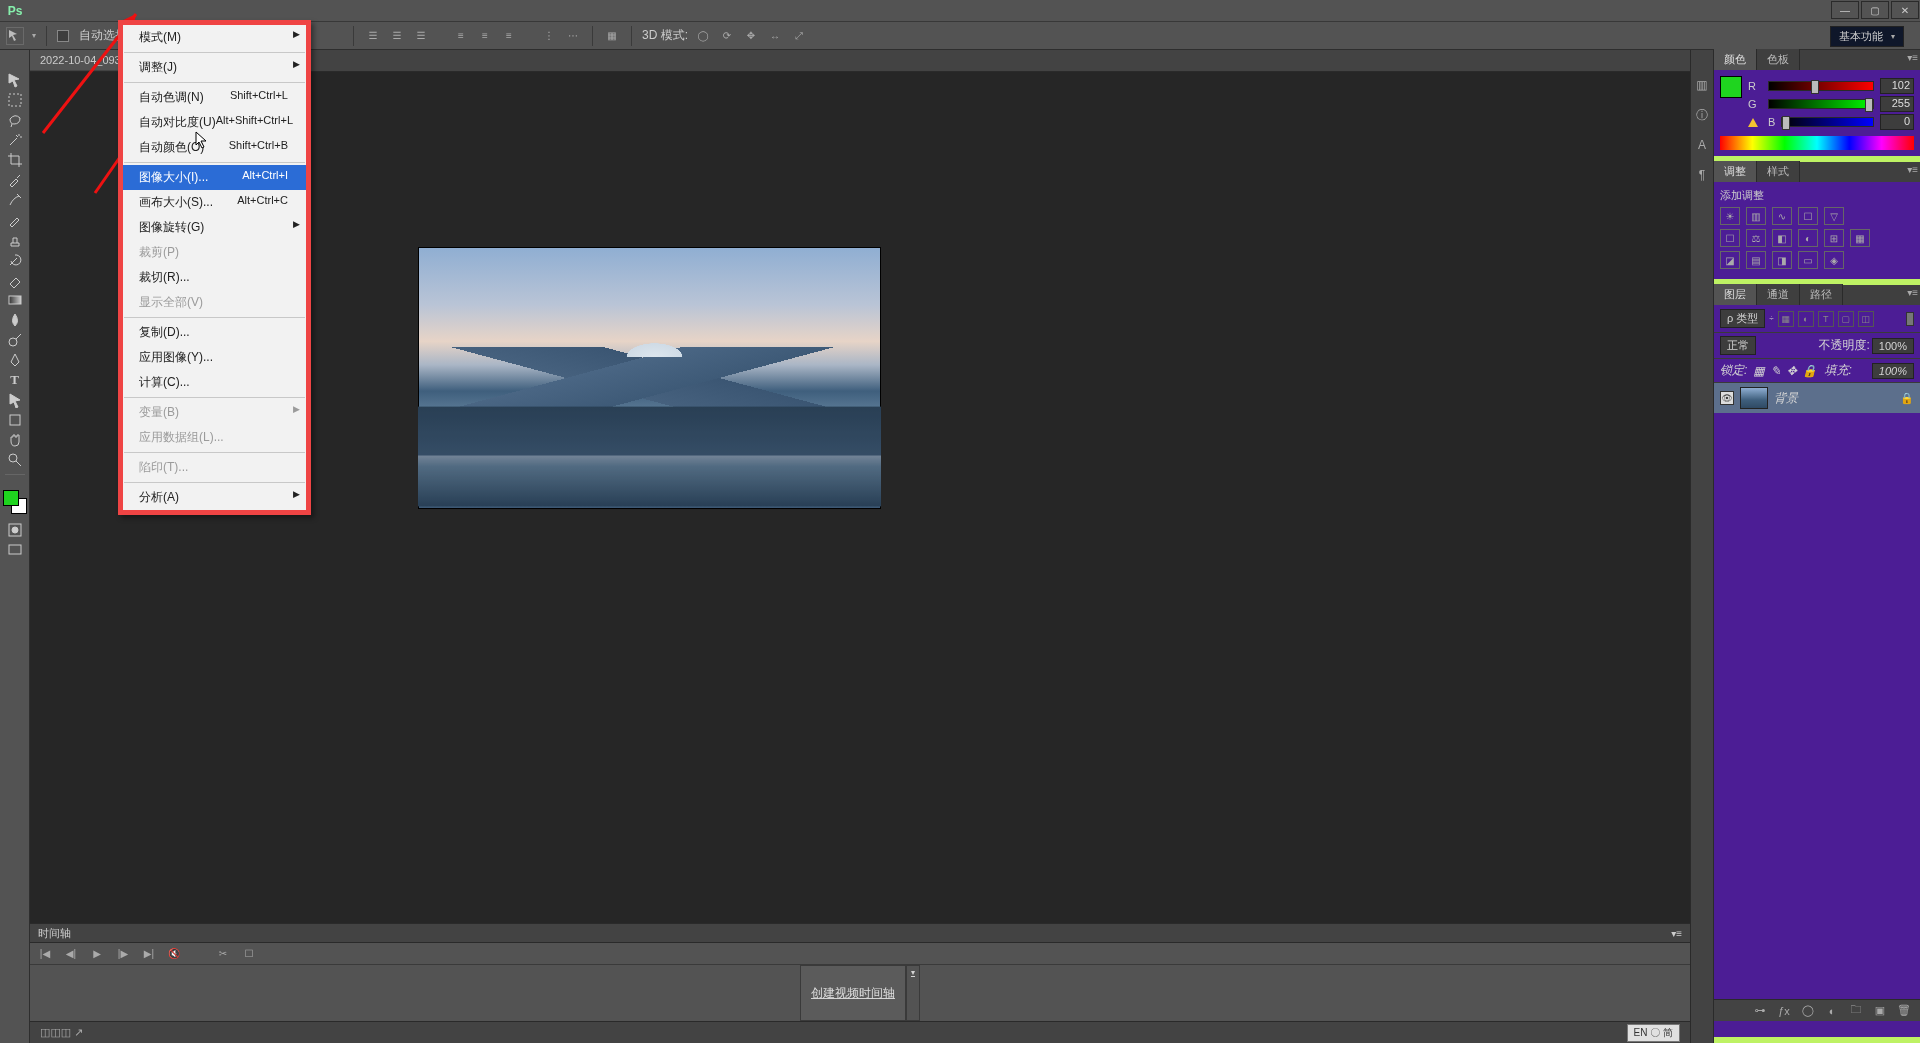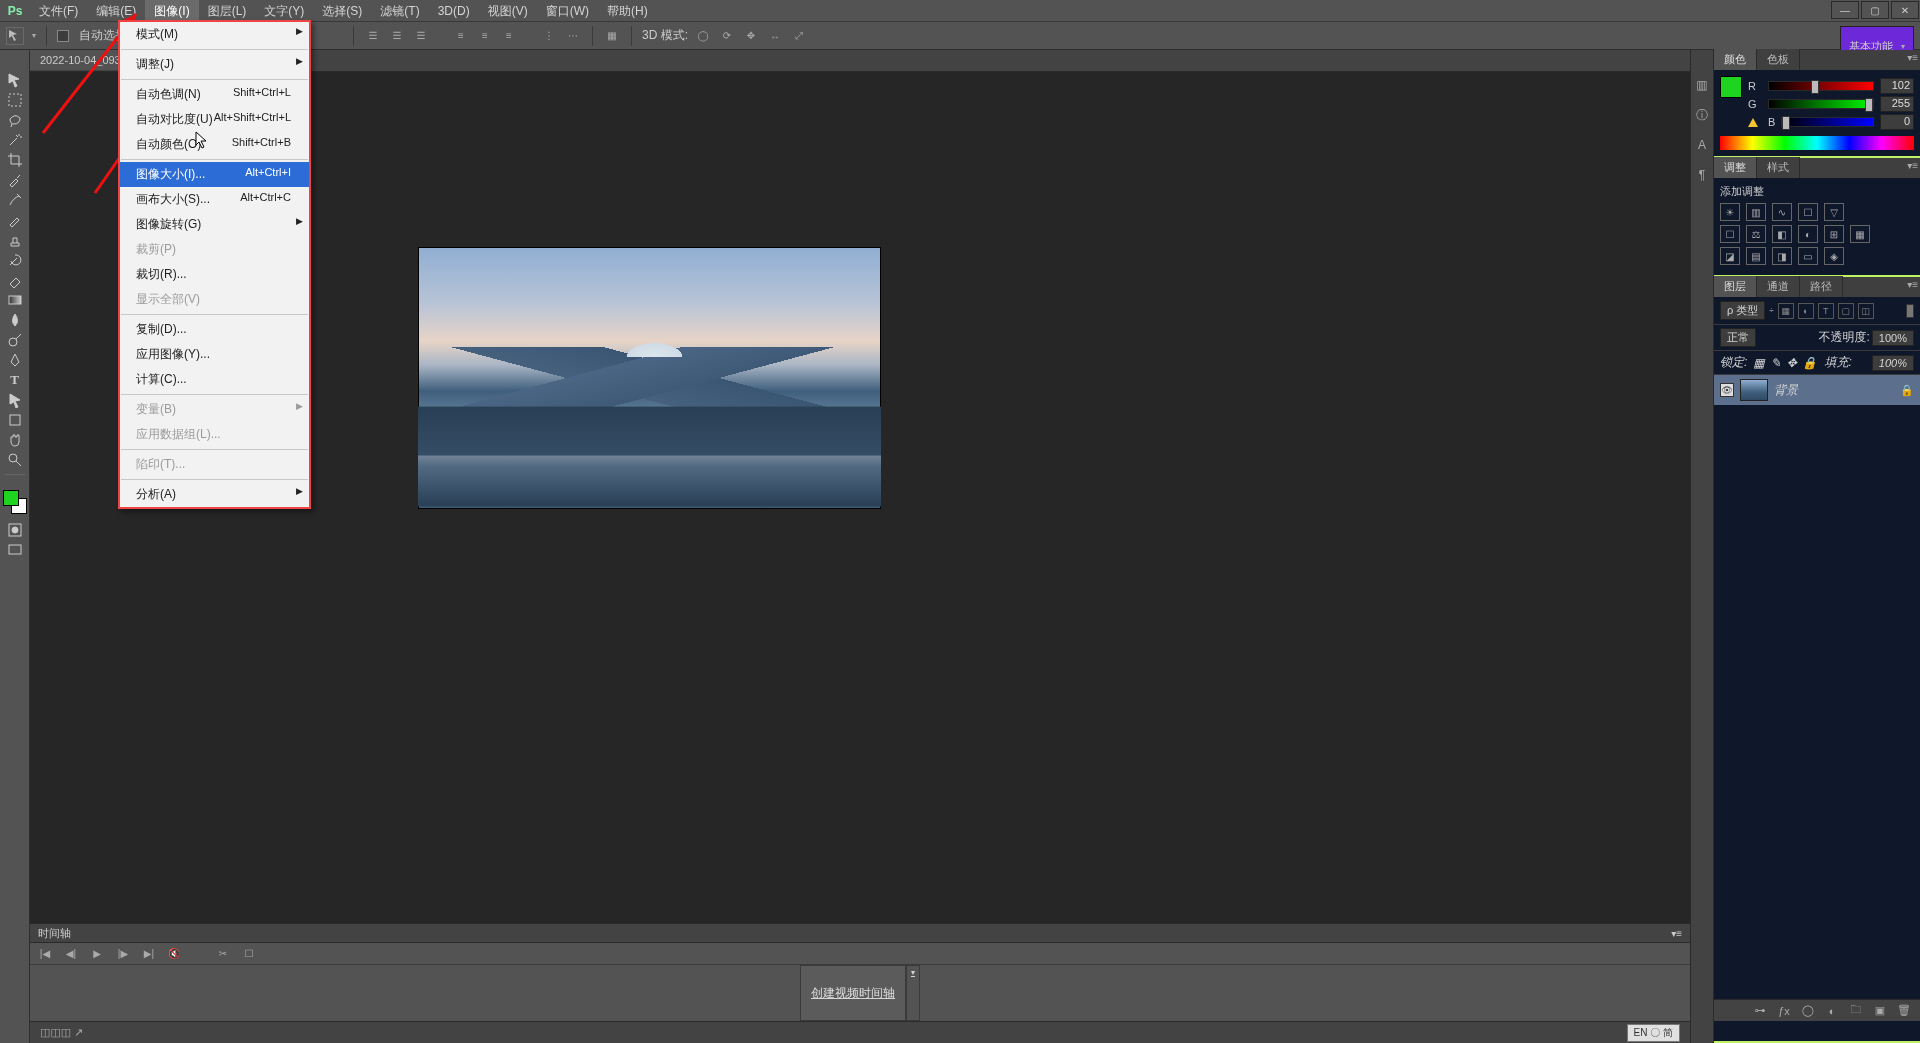--- a/index.html
+++ b/index.html
@@ -92,21 +92,21 @@
     background: radial-gradient(ellipse at 50% 100%, #dde6ee 0%, #cfdbe6 60%, transparent 61%);}
   .reflection {
     position:absolute; left:0; right:0; top:60%; bottom:0;
     background: linear-gradient(to top, #2f4a64 0%, #5f7d98 40%, #8498af 50%, #3e5a77 52%, #304a63 100%);
     transform: scaleY(0.95);
     filter: brightness(0.85);
   }
   
   .dropdown {
     position:absolute; top:20px; left:118px; width:193px;
-    background:#f2f2f2; border:2px solid #ef4444;
+    background:#f2f2f2; border:5px solid #ef4444;
     box-shadow: 3px 3px 5px rgba(0,0,0,0.4);
     font-size:12px; color:#222; z-index:200;
   }
   .dd-item { position:relative; display:flex; justify-content:space-between; padding:4px 18px 4px 16px; white-space:nowrap;}
   .dd-item.disabled { color:#9b9b9b;}
   .dd-item.highlight { background:#2b6cd6; color:#fff;}
   .dd-sep { height:1px; background:#c8c8c8; margin:2px 1px;}
   .dd-sub::after { content:"▶"; position:absolute; right:6px; font-size:9px; color:inherit;}
   .dd-item .shortcut { color:inherit; font-size:11px;}
   
@@ -148,21 +148,21 @@
     position:absolute; top:50px; right:0; width:230px; bottom:0;
     display:flex; flex-direction:column;
   }
   .right-rail-inner { flex:1; display:flex; background:#535353;}
   .mini-dock {
     width:24px; background:#434343; border-left:1px solid #2a2a2a; border-right:1px solid #2a2a2a;
     display:flex; flex-direction:column; align-items:center; padding-top:26px; gap:12px;
   }
   .mini-dock .md-btn { width:18px; height:18px; display:flex; align-items:center; justify-content:center; color:#aaa; font-size:12px;}
   .panels-col { flex:1; display:flex; flex-direction:column;}
-  .panel { background:#0f172a; border-bottom:2px solid #bef264;}
+  .panel { background:#4c1d95; border-bottom:6px solid #bef264;}
   .panel-tabs { display:flex; background:#3f3f3f; height:20px; align-items:flex-end;}
   .ptab { padding:3px 10px; font-size:11px; color:#bbb; background:#3f3f3f; border-right:1px solid #2a2a2a;}
   .ptab.active { background:#535353; color:#ddd;}
   .panel-body { padding:6px; font-size:11px; color:#ccc;}
   
   .color-row { display:flex; align-items:center; gap:6px; margin:2px 0;}
   .color-label { width:14px; color:#ccc;}
   .slider { flex:1; height:10px; border:1px solid #2a2a2a; position:relative;}
   .slider .thumb { position:absolute; top:-2px; width:8px; height:14px; background:#bbb; border:1px solid #333;}
   .slider-r { background: linear-gradient(to right, #000, #f00);}
@@ -183,49 +183,36 @@
   .layer-list { }
   .layer-row { display:flex; align-items:center; gap:6px; padding:4px 6px; background:#5c6f8c;}
   .eye { width:14px;height:14px;border:1px solid #333;background:#ddd;display:flex;align-items:center;justify-content:center;font-size:9px;color:#333;}
   .thumb-sm { width:28px;height:22px;border:1px solid #222;
     background: linear-gradient(to bottom,#8faed2 0%,#3f5f7d 60%,#2f4a64 100%);}
   .layer-lockico { margin-left:auto; font-size:11px; color:#ccc;}
   .layer-footer { position:absolute; bottom:22px; right:0; width:206px; height:22px; display:flex; align-items:center; justify-content:flex-end; gap:8px; padding:0 8px; border-top:1px solid #2a2a2a; background:#434343;}
   .lf-btn { width:16px;height:16px;color:#aaa;font-size:11px;display:flex;align-items:center;justify-content:center;}
   
   .workspace-sel {
-    position:absolute; top:26px; right:6px;
-    background:#6d28d9; border:1px solid #222; padding:12px 8px; font-size:11px; color:#ccc;
+    position:absolute; top:26px; right:16px;
+    background:#0f172a; border:1px solid #222; padding:2px 8px; font-size:11px; color:#ccc;
     display:flex; align-items:center; gap:6px;
   }
   
   .arrow-svg { position:absolute; z-index:150; pointer-events:none;}
   .cursor { position:absolute; top:131px; left:195px; z-index:201; font-size:13px; color:#000; pointer-events:none;}
   .warn-tri { width:0;height:0;border-left:5px solid transparent;border-right:5px solid transparent;border-bottom:9px solid #f4c430; display:inline-block; margin-right:4px;}
   .fg-sample-big { width:22px;height:22px;background:#1fd41f;border:1px solid #000; display:inline-block;}
   .panel-menu-btn { position:absolute; right:2px; top:2px; font-size:10px; color:#aaa;}
 </style>
 </head>
 <body>
 
 <div class="menubar">
   <div class="ps-logo">Ps</div>
-  <div class="menu-items">
-    <div class="menu-item">文件(F)</div>
-    <div class="menu-item">编辑(E)</div>
-    <div class="menu-item active">图像(I)</div>
-    <div class="menu-item">图层(L)</div>
-    <div class="menu-item">文字(Y)</div>
-    <div class="menu-item">选择(S)</div>
-    <div class="menu-item">滤镜(T)</div>
-    <div class="menu-item">3D(D)</div>
-    <div class="menu-item">视图(V)</div>
-    <div class="menu-item">窗口(W)</div>
-    <div class="menu-item">帮助(H)</div>
-  </div>
   <div class="window-controls">
     <div class="win-btn">—</div>
     <div class="win-btn">▢</div>
     <div class="win-btn">✕</div>
   </div>
 </div>
 
 <div class="options-bar">
   <div class="opt-icon">
     <svg viewBox="0 0 16 16">

